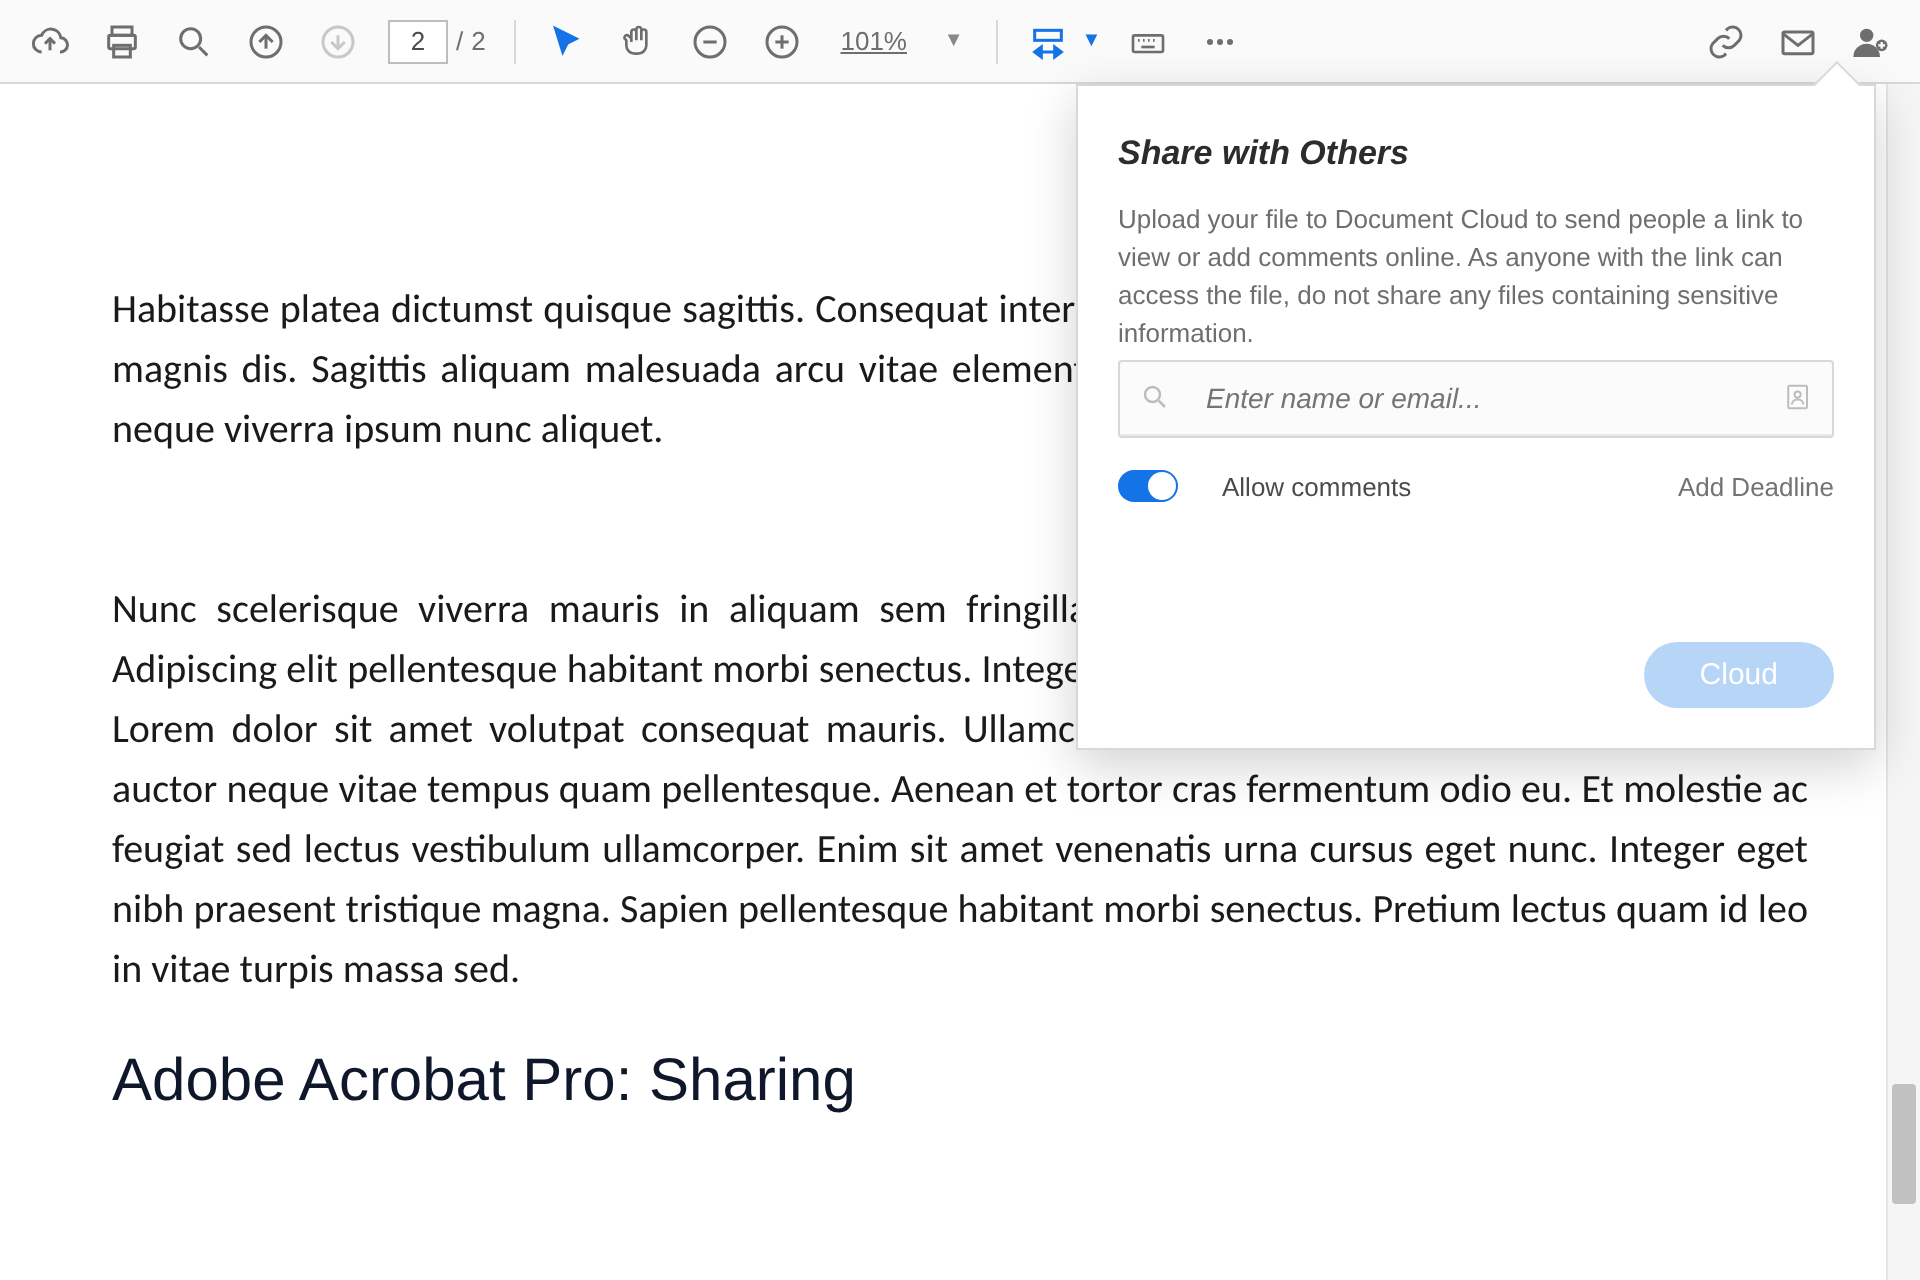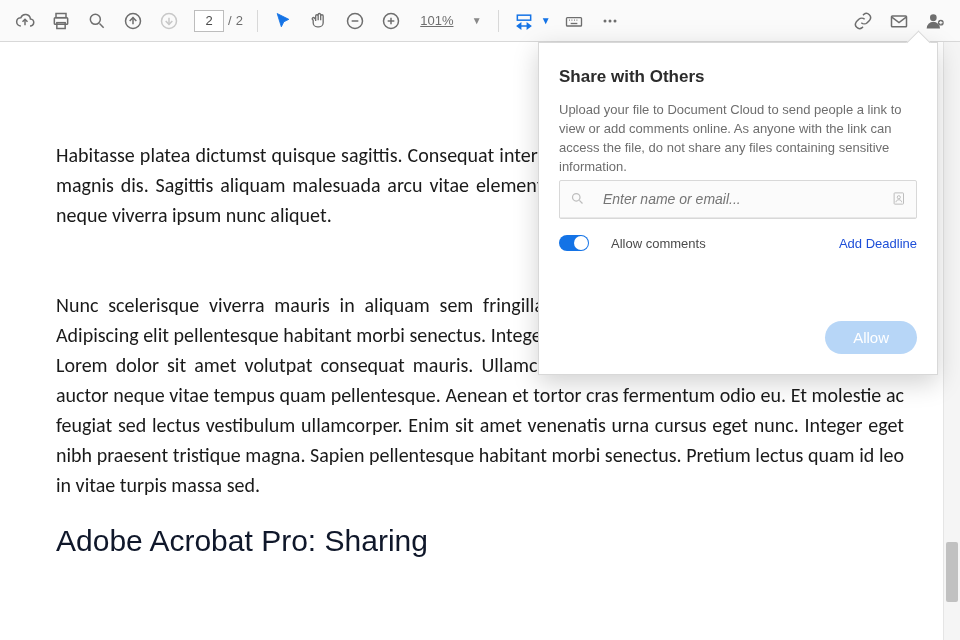--- a/index.html
+++ b/index.html
@@ -78,21 +78,21 @@
       box-shadow: 0 8px 24px rgba(0,0,0,0.18);
       z-index: 20;
       padding: 24px 20px 20px 20px;
     }
     .share-panel::before {
       content: ""; position: absolute; top: -9px; right: 10px;
       width: 16px; height: 16px; background: #fff;
       border-left: 1px solid #d8d8d8; border-top: 1px solid #d8d8d8;
       transform: rotate(45deg);
     }
-    .share-title { font-size: 17px; font-weight: 600; color: #2c2c2c; margin-bottom: 14px; }
+    .share-title { font-size: 17px; font-weight: 600; color: #2c2c2c; margin-bottom: 14px; font-style: italic; }
     .share-desc { font-size: 13px; color: #6e6e6e; line-height: 1.45; margin-bottom: 4px; }
     .share-box {
       border: 1px solid #d8d8d8; background: #fbfbfb; border-radius: 2px;
     }
     .recipient-row {
       display: flex; align-items: flex-start; padding: 10px 10px; gap: 18px;
       border-bottom: 1px solid #e8e8e8;
     }
     .recipient-row svg { width: 15px; height: 15px; color: #bdbdbd; flex-shrink: 0; }
     .recipient-row input {
@@ -108,21 +108,21 @@
       display: flex; align-items: center; justify-content: space-between;
       margin-top: 16px; font-size: 13px;
     }
     .toggle-wrap { display: flex; align-items: center; gap: 22px; color: #4b4b4b; }
     .toggle {
       width: 30px; height: 16px; background: #1473e6; border-radius: 10px; position: relative; cursor: pointer;
     }
     .toggle .knob {
       position: absolute; right: 1px; top: 1px; width: 14px; height: 14px; background: #fff; border-radius: 50%;
     }
-    .deadline-link { color: #1d4ed8; cursor: pointer; margin-left: 40px; }
+    .deadline-link { color: #737373; cursor: pointer; margin-left: 40px; }
     .send-row { display: flex; justify-content: flex-end; margin-top: 70px; }
     .send-btn {
       background: #b7d6f7; color: #fff; font-size: 15px; font-weight: 500;
       padding: 8px 28px; border-radius: 20px; border: none; cursor: pointer;
     }
   </style>
 </head>
 <body>
 
 <div class="toolbar">
@@ -276,15 +276,15 @@
   <div class="opts-row">
     <div class="toggle-wrap">
       <div class="toggle">
           <div class="knob"></div>
         </div>
       <span>Allow comments</span>
     </div>
     <span class="deadline-link">Add Deadline</span>
   </div>
   <div class="send-row">
-    <button class="send-btn">Allow</button>
+    <button class="send-btn">Cloud</button>
   </div>
 </div>
 
 </body></html>

